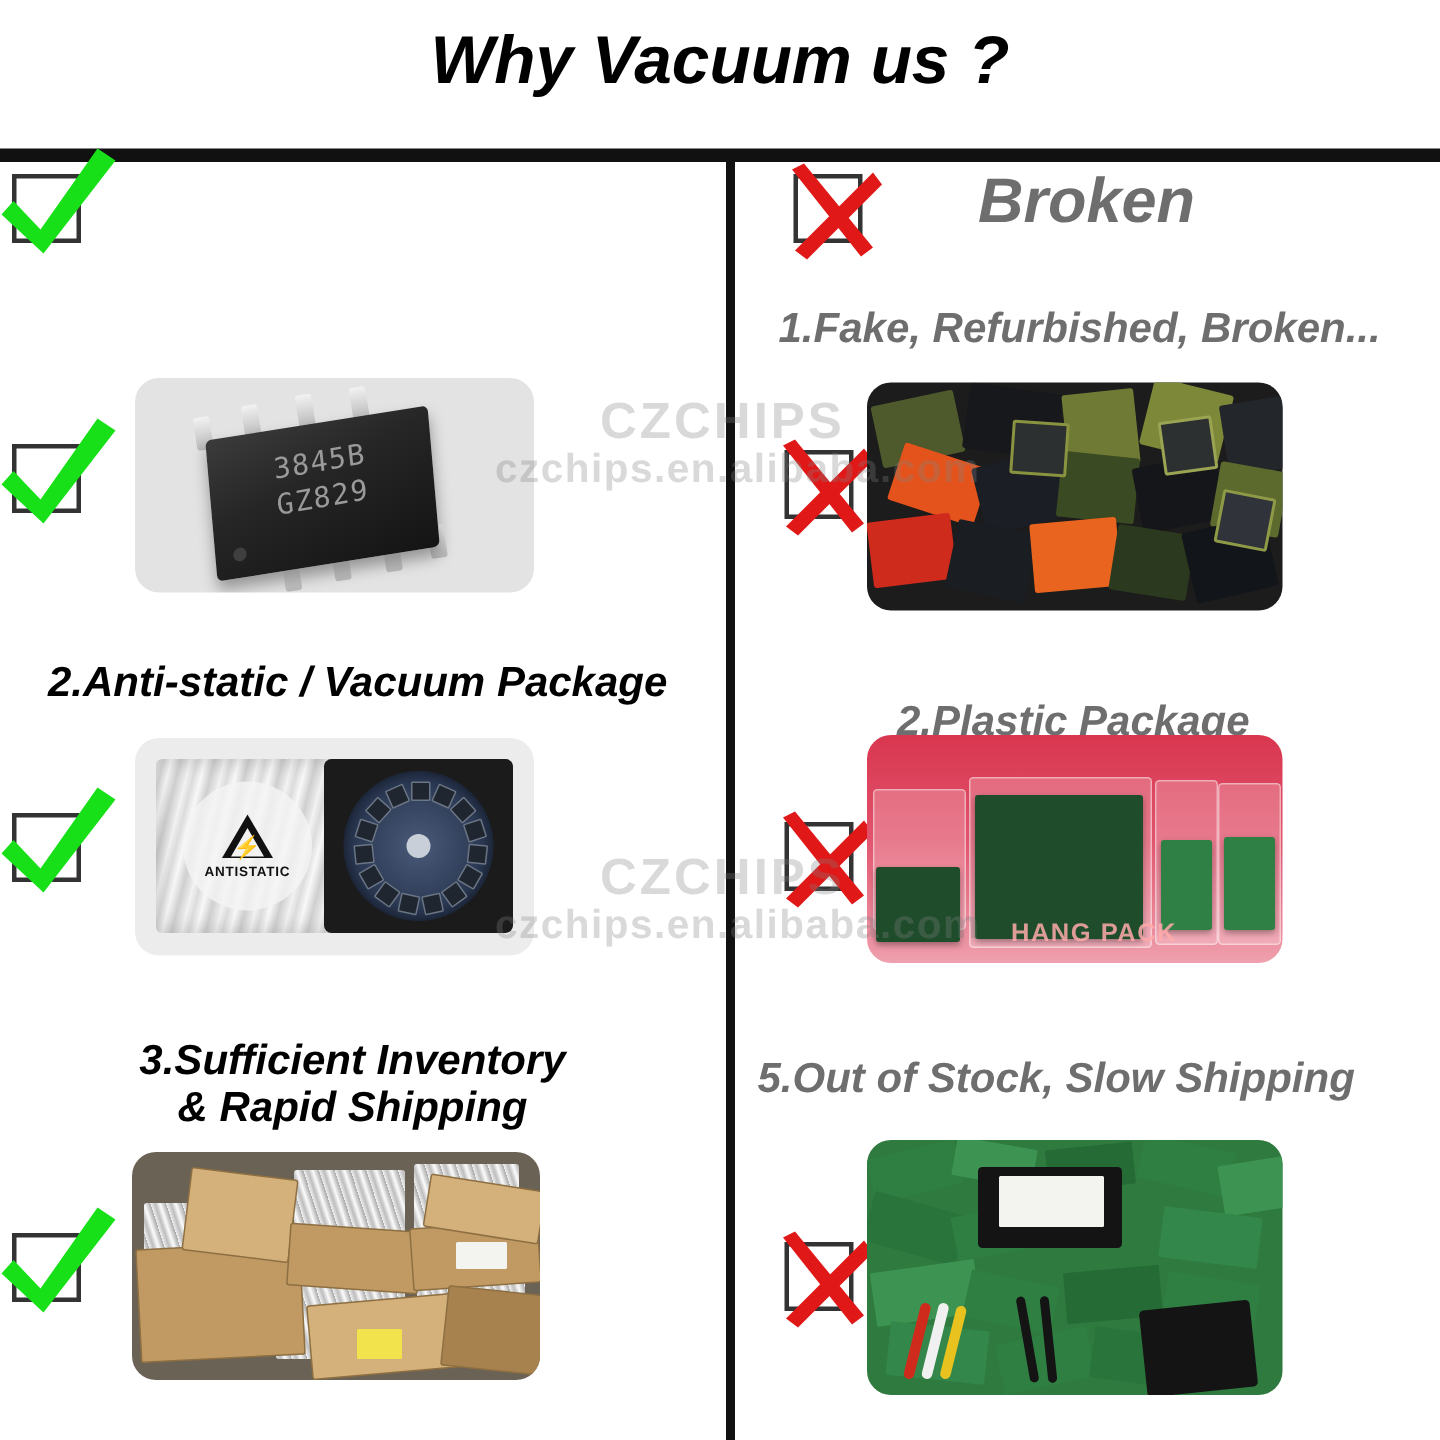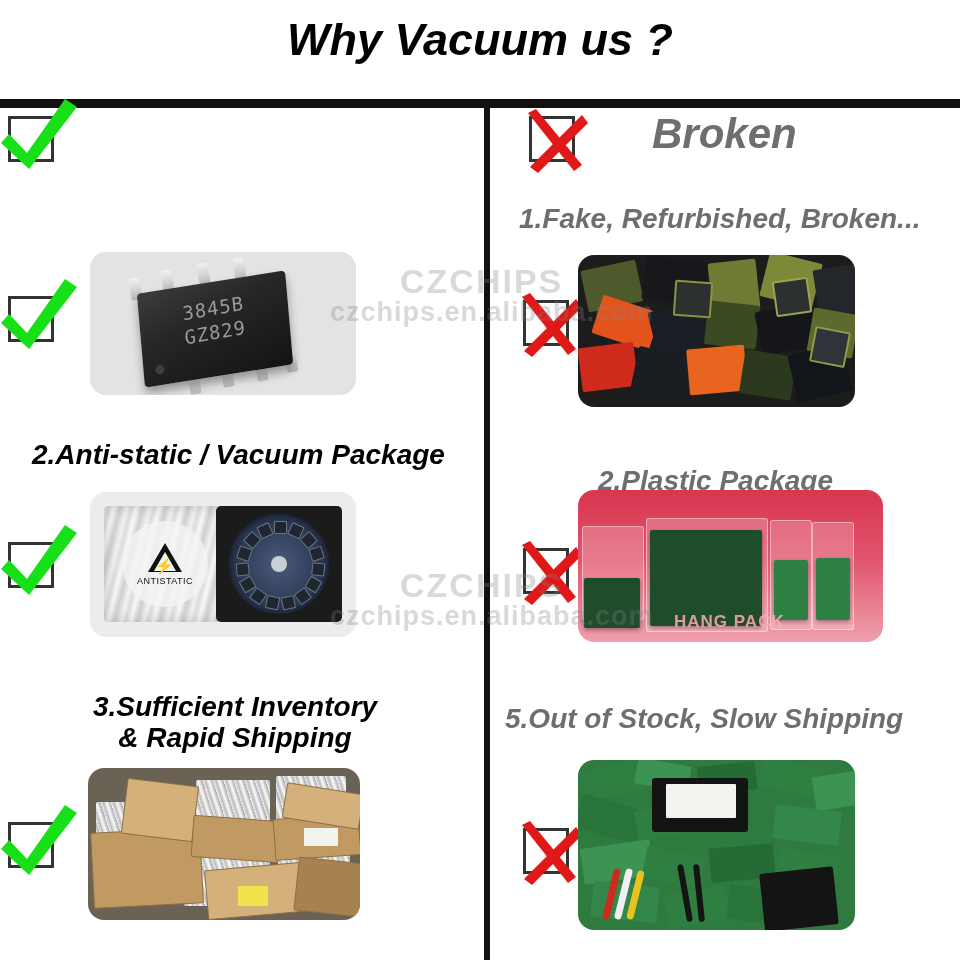--- a/index.html
+++ b/index.html
@@ -174,21 +174,21 @@
     left: 50%; top: 15px;
     transform: translateX(-50%);
     font-size: 15px;
     color: #111111;
     z-index: 2;
     line-height: 1;
   }
   .bag-label .cap {
     margin-top: 4px;
     font-size: 9px;
-    font-weight: normal;
+    font-weight: bold;
     letter-spacing: .5px;
     color: #111111;
   }
   .reel-plate {
     position: absolute;
     right: 14px; top: 14px;
     width: 126px; height: 116px;
     background: #1b1b1b;
     border-radius: 5px;
   }
@@ -235,21 +235,21 @@
       repeating-linear-gradient(72deg,
         #f0f0f0 0px,#bdbdbd 3px,#fbfbfb 6px,#a9a9a9 10px);
     border-radius: 2px;
   }
 
   
   .p-scrap { background: #1c1c1c; }
   .scrapchip { position: absolute; border-radius: 2px; }
 
   
-  .p-plastic { background: linear-gradient(180deg,#d9364f 0%,#e1536c 45%,#efa0ae 100%); padding-left: 28px; }
+  .p-plastic { background: linear-gradient(180deg,#d9364f 0%,#e1536c 45%,#efa0ae 100%); }
   .pcb {
     position: absolute;
     background: #1f4d2c;
     border-radius: 2px;
     box-shadow: 0 2px 4px rgba(0,0,0,.35);
   }
   .pcb.lite { background: #2f8045; }
   .baggy {
     position: absolute;
     background: rgba(255,255,255,.22);

